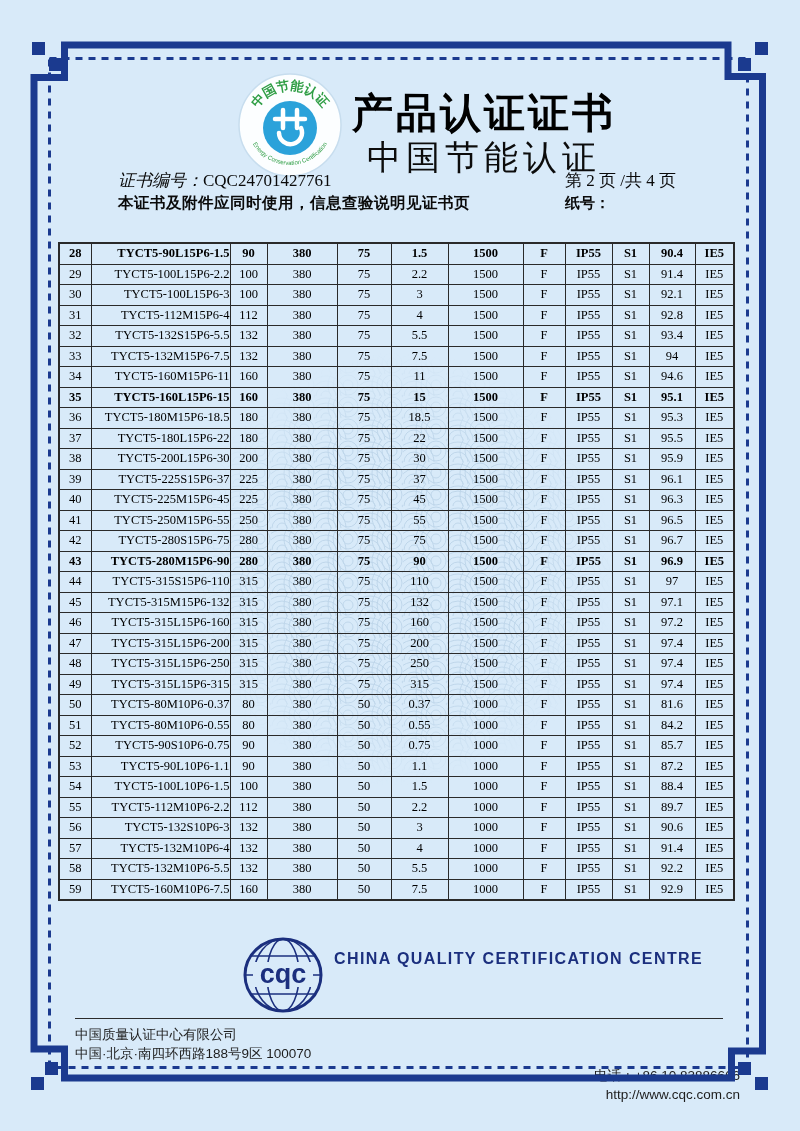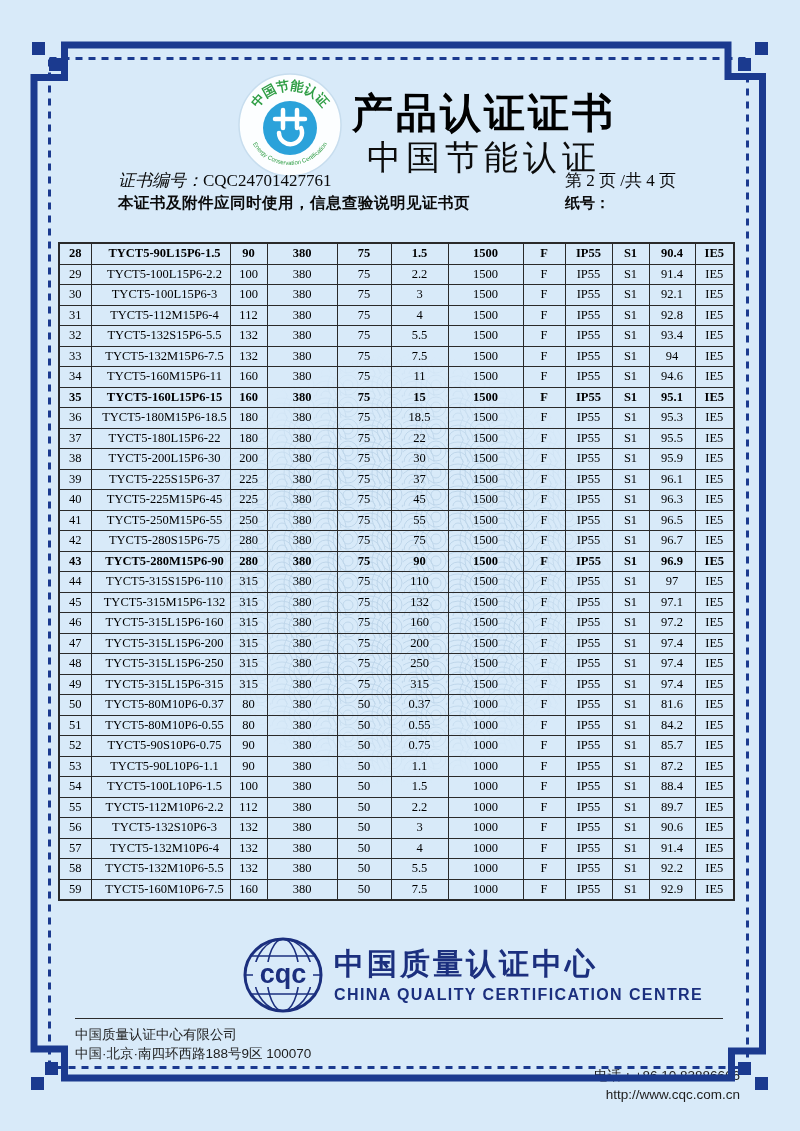--- a/index.html
+++ b/index.html
@@ -38,21 +38,21 @@
   #meta-row2{left:118px;top:193px;width:564px;height:22px;z-index:2;}
   #usage-note{font-size:15.5px;font-weight:bold;letter-spacing:.5px;}
   #paper-label{position:absolute;left:447px;top:1px;font-size:15px;font-weight:600;}
 
   
   #spec-table{left:58px;top:242px;width:675px;z-index:2;border-collapse:collapse;table-layout:fixed;}
   #spec-table td{border:1px solid var(--table-line);height:19.5px;padding:0;
                  font-family:"Liberation Serif","DejaVu Serif",serif;font-size:12.5px;
                  text-align:center;vertical-align:middle;color:#000;white-space:nowrap;overflow:hidden;}
   #spec-table{border:2px solid var(--table-line);}
-  #spec-table td.model{text-align:center;padding-left:8px;}
+  #spec-table td.model{text-align:right;padding-left:8px;}
   #spec-table tr.bold td{font-weight:bold;}
 
   
   #cqc-logo{left:242px;top:936px;width:82px;height:78px;z-index:2;}
   #footer-org{left:334px;top:946px;z-index:2;color:var(--footer-navy);}
   #footer-org-cn{font-size:30px;font-weight:600;letter-spacing:3px;line-height:36px;}
   #footer-org-en{font-size:16px;font-weight:bold;letter-spacing:1.4px;margin-top:4px;}
 
   #footer-rule{left:75px;top:1018px;width:648px;height:0;border-top:1.5px solid #2b2b2b;z-index:2;}
   #contact-left{left:75px;top:1025px;z-index:2;font-size:13.5px;line-height:19px;color:#1d1d1d;}
@@ -611,21 +611,20 @@
     <ellipse cx="41" cy="39" rx="29" ry="36" stroke-width="1.6"></ellipse>
     <line x1="8" y1="20" x2="74" y2="20" stroke-width="1.6"></line>
     <line x1="8" y1="58" x2="74" y2="58" stroke-width="1.6"></line>
     <line x1="3" y1="39" x2="79" y2="39" stroke-width="1.6"></line>
   </g>
   <rect x="11" y="26" width="60" height="25" fill="#d8eaf9"></rect>
   <text x="41" y="47" text-anchor="middle" font-size="27" font-weight="bold" fill="#1b2f7e" font-family="Liberation Sans,sans-serif">cqc</text>
 </svg>
 
 <div id="footer-org" class="abs">
-  <div id="footer-org-cn">中国质量认证中心</div>
   <div id="footer-org-en">CHINA QUALITY CERTIFICATION CENTRE</div>
 </div>
 
 <div id="footer-rule" class="abs"></div>
 
 <div id="contact-left" class="abs">
   <div>中国质量认证中心有限公司</div>
   <div>中国·北京·南四环西路188号9区  100070</div>
 </div>
 

